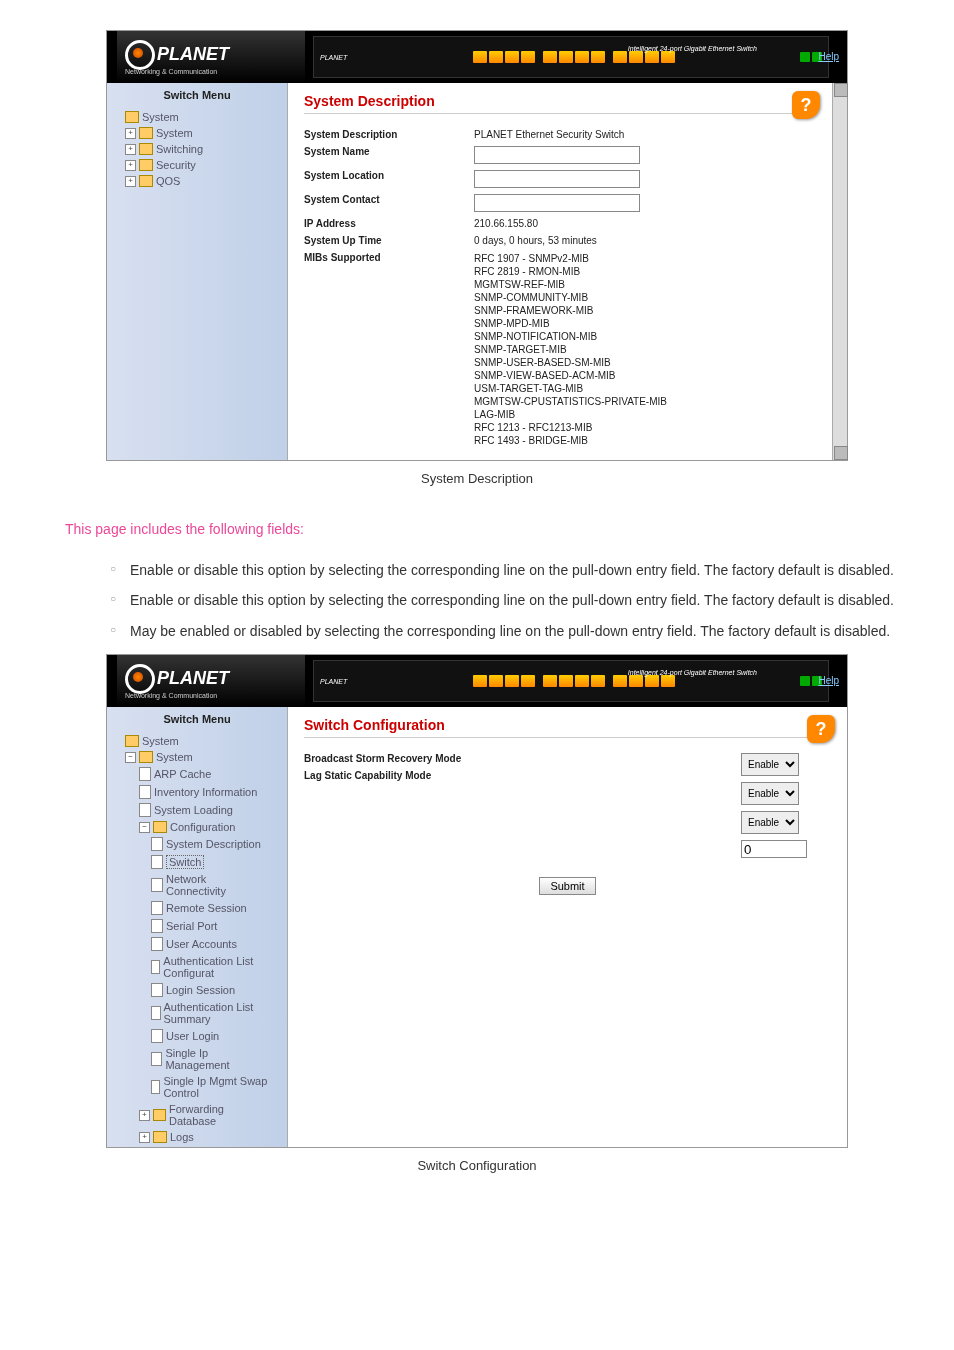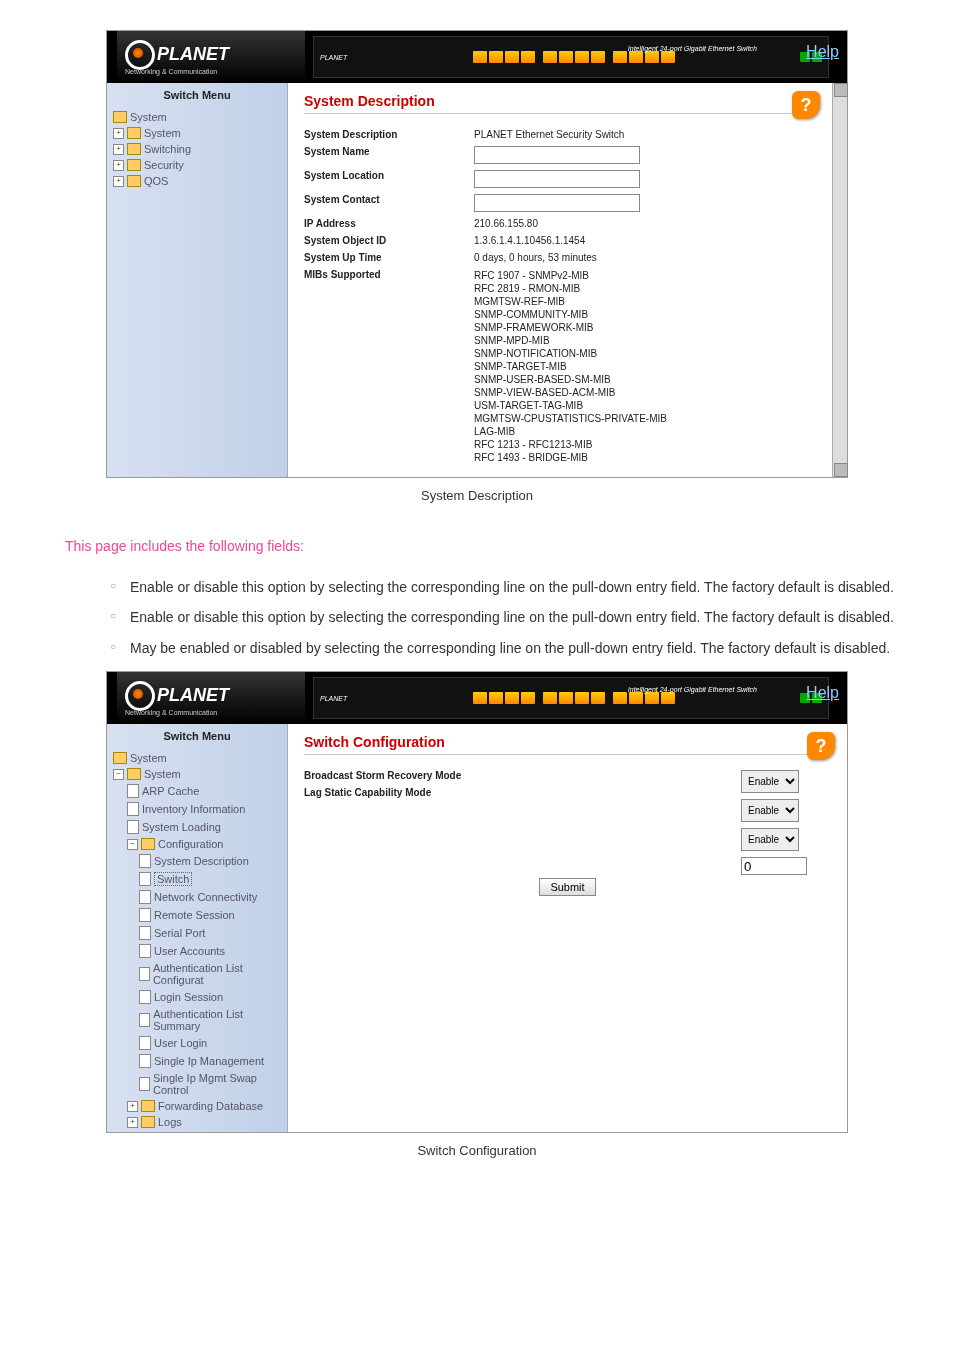--- a/index.html
+++ b/index.html
@@ -8,26 +8,26 @@
 .banner{background:#000;height:52px;display:flex;align-items:center;padding:0 10px;position:relative}
 .logo-area{background:linear-gradient(180deg,#333,#000);width:180px;height:52px;display:flex;align-items:center;padding-left:8px}
 .logo-planet{color:#fff;font-weight:bold;font-size:18px;font-style:italic;display:flex;align-items:center}
 .logo-o{width:24px;height:24px;border:3px solid #fff;border-radius:50%;margin-right:2px;position:relative}
 .logo-o::after{content:'';position:absolute;width:10px;height:10px;background:radial-gradient(circle,#f80,#c40);border-radius:50%;top:5px;left:5px}
 .logo-sub{color:#ccc;font-size:7px;font-style:normal;margin-top:-2px}
 .device-img{flex:1;background:#111;height:40px;margin:0 8px;border:1px solid #333;display:flex;align-items:center;gap:6px;padding:0 6px}
 .port-grp{display:flex;gap:2px}
 .port{width:14px;height:12px;background:linear-gradient(180deg,#fc0,#f80);border-radius:1px}
 .port-sm{width:10px;height:10px;background:#0a0;border-radius:1px}
-.help-link{position:absolute;top:12px;right:8px;color:#8cf;font-size:16px;text-decoration:underline}
+.help-link{position:absolute;top:20px;right:8px;color:#8cf;font-size:10px;text-decoration:underline}
 .dev-label{position:absolute;top:14px;right:90px;color:#fff;font-size:7px;font-style:italic;text-align:right}
 .body-area{display:flex;min-height:280px}
 .sidebar{width:180px;background:linear-gradient(90deg,#d8e0f0,#c0d0e8);border-right:1px solid #aaa;font-size:11px}
 .sidebar-title{font-weight:bold;text-align:center;padding:6px 0;color:#222}
-.tree{padding:2px 6px}
+.tree{padding:2px 18px}
 .tree-item{padding:2px 0;color:#556;display:flex;align-items:center;gap:3px}
 .tree-icon{width:12px;height:10px;background:#fc6;border:1px solid #a80;display:inline-block}
 .tree-doc{width:10px;height:12px;background:#fff;border:1px solid #888;display:inline-block}
 .tree-exp{width:9px;height:9px;border:1px solid #888;background:#fff;font-size:8px;line-height:8px;text-align:center;color:#444}
 .tree-sub{padding-left:14px}
 .tree-sub2{padding-left:26px}
 .tree-sel{border:1px dotted #666;padding:0 2px}
 .content{flex:1;padding:10px 16px;font-size:11px;position:relative;overflow:auto}
 .content-title{color:#c00;font-weight:bold;font-size:14px;border-bottom:1px solid #ccc;padding-bottom:4px;margin-bottom:12px}
 .help-icon{position:absolute;top:8px;right:12px;width:28px;height:28px;background:#f80;border-radius:6px 6px 14px 6px;display:flex;align-items:center;justify-content:center;color:#fff;font-weight:bold;font-size:18px;box-shadow:1px 1px 3px rgba(0,0,0,0.4)}
@@ -139,24 +139,20 @@
           </div>
       <div class="form-row">
             <div class="form-label">System Contact</div>
             <div class="form-val"><input class="form-input" style=""></div>
           </div>
       <div class="form-row">
             <div class="form-label">IP Address</div>
             <div class="form-val">210.66.155.80</div>
           </div>
       <div class="form-row">
-            <div class="form-label">System Object ID</div>
-            <div class="form-val">1.3.6.1.4.1.10456.1.1454</div>
-          </div>
-      <div class="form-row">
             <div class="form-label">System Up Time</div>
             <div class="form-val">0 days, 0 hours, 53 minutes</div>
           </div>
       <div class="form-row">
             <div class="form-label">MIBs Supported</div>
             <div class="form-val mibs" id="mibs-list">RFC 1907 - SNMPv2-MIB<br>RFC 2819 - RMON-MIB<br>MGMTSW-REF-MIB<br>SNMP-COMMUNITY-MIB<br>SNMP-FRAMEWORK-MIB<br>SNMP-MPD-MIB<br>SNMP-NOTIFICATION-MIB<br>SNMP-TARGET-MIB<br>SNMP-USER-BASED-SM-MIB<br>SNMP-VIEW-BASED-ACM-MIB<br>USM-TARGET-TAG-MIB<br>MGMTSW-CPUSTATISTICS-PRIVATE-MIB<br>LAG-MIB<br>RFC 1213 - RFC1213-MIB<br>RFC 1493 - BRIDGE-MIB</div>
           </div>
     </div>
     <div class="scrollbar">
           <div class="scroll-thumb" style="top:0;height:12px"></div>
@@ -335,19 +331,19 @@
                 <select class="sel"><option>Enable</option></select>
               </div>
           <div class="form-row">
                 <select class="sel"><option>Enable</option></select>
               </div>
           <div class="form-row">
                 <input class="form-input" style="width: 60px;" value="0">
               </div>
         </div>
       </div>
-      <div style="text-align:center;margin-top:0"><button class="btn">Submit</button></div>
+      <div style="text-align:center;margin-top:16px"><button class="btn">Submit</button></div>
     </div>
   </div>
 </div>
 <div class="caption">Switch Configuration</div>
 
 </div>
 
 </body></html>

